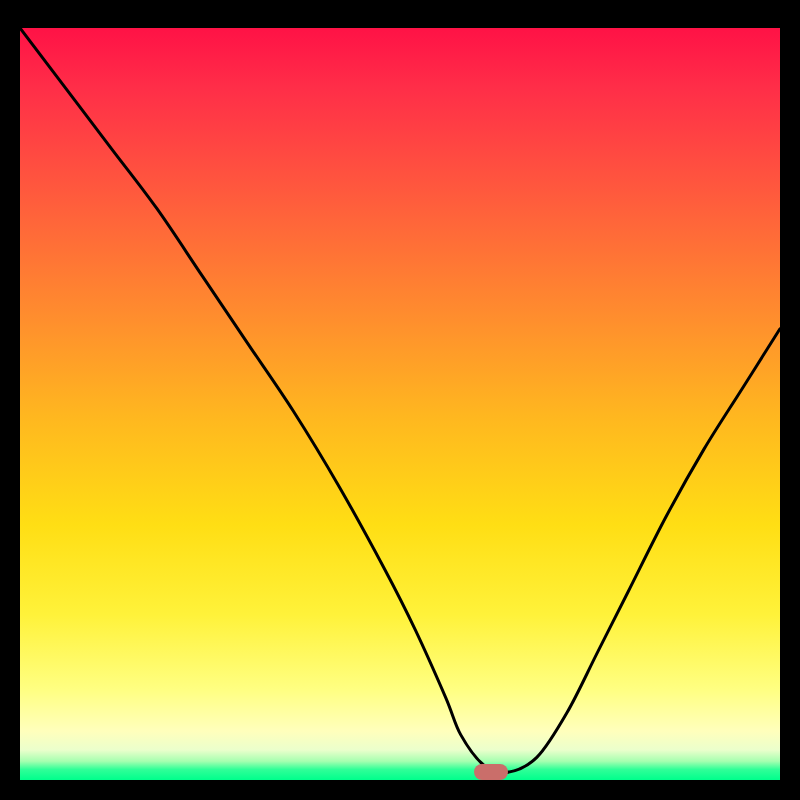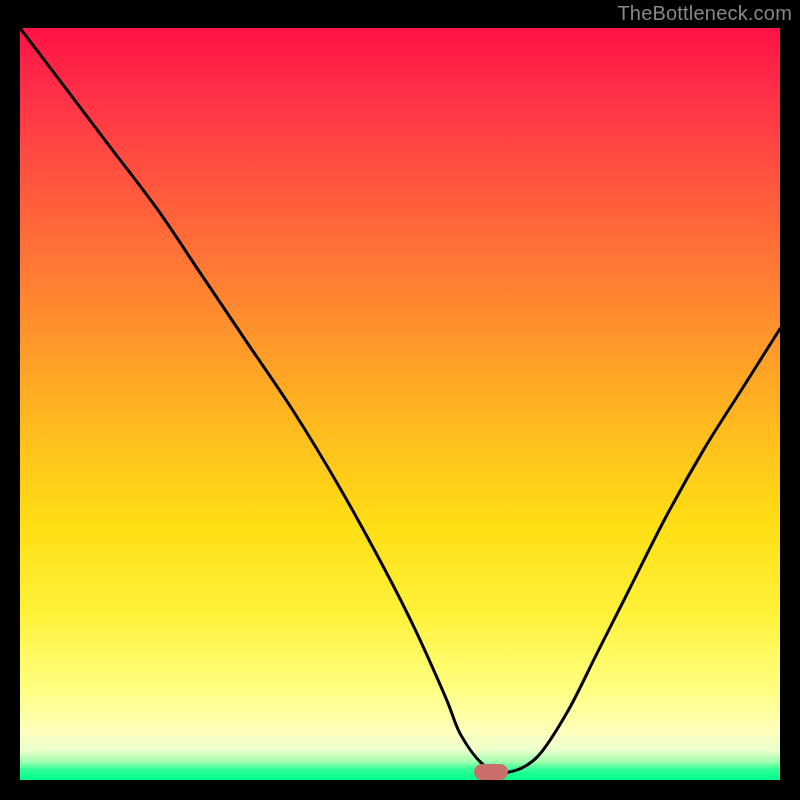--- a/index.html
+++ b/index.html
@@ -69,21 +69,20 @@
     border-radius: 10px;
     background: #ca6e6a;
     transform: translate(-50%, -50%);
     z-index: 5;
   }
 </style>
 </head>
 <body>
 
 <div class="frame">
-  <div class="attribution">TheBottleneck.com</div>
 
   <div class="plot-area">
     <div class="gradient"></div>
 
     <svg class="curve" viewBox="0 0 760 752" preserveAspectRatio="none">
       <path id="curve-path" d="M 0 0 C 7.6000000000000005 10.026666666666662 30.4 40.10666666666663 45.6 60.15999999999997 C 60.800000000000004 80.21333333333331 76 100.26666666666671 91.2 120.32000000000005 C 106.4 140.3733333333334 121.59999999999998 159.17333333333337 136.79999999999998 180.48000000000002 C 151.99999999999997 201.78666666666666 167.2 225.59999999999997 182.4 248.15999999999997 C 197.60000000000002 270.71999999999997 212.8 293.28000000000003 228 315.84000000000003 C 243.2 338.40000000000003 258.4 359.70666666666665 273.59999999999997 383.52 C 288.79999999999995 407.3333333333333 304 432.4 319.2 458.71999999999997 C 334.4 485.03999999999996 352.1333333333333 517.6266666666666 364.8 541.4399999999999 C 377.4666666666667 565.2533333333333 385.06666666666666 580.2933333333333 395.2 601.6 C 405.3333333333333 622.9066666666668 418 651.7333333333333 425.6 669.28 C 433.20000000000005 686.8266666666666 434.46666666666664 695.6 440.79999999999995 706.88 C 447.13333333333327 718.16 455.99999999999994 730.6933333333334 463.59999999999997 736.96 C 471.2 743.2266666666667 477.53333333333336 745.7333333333333 486.40000000000003 744.48 C 495.2666666666667 743.2266666666667 506.66666666666674 739.4666666666667 516.8000000000001 729.44 C 526.9333333333334 719.4133333333334 537.0666666666666 701.8666666666668 547.1999999999999 684.32 C 557.3333333333333 666.7733333333333 567.4666666666667 644.2133333333334 577.6 624.16 C 587.7333333333333 604.1066666666666 596.6 586.56 608 564 C 619.4 541.44 633.3333333333334 512.6133333333333 646 488.8 C 658.6666666666666 464.9866666666667 671.3333333333334 442.4266666666667 684 421.12 C 696.6666666666666 399.81333333333333 709.3333333333334 381.0133333333333 722 360.96 C 734.6666666666666 340.90666666666664 753.6666666666666 310.82666666666665 760 300.8" fill="none" stroke="#000000" stroke-width="3" stroke-linejoin="round" stroke-linecap="round"></path>
     </svg>
 
     <div class="marker" id="opt-marker" style="left: 471.2px; top: 744.48px; background: rgb(202, 110, 106);"></div>
   </div>

